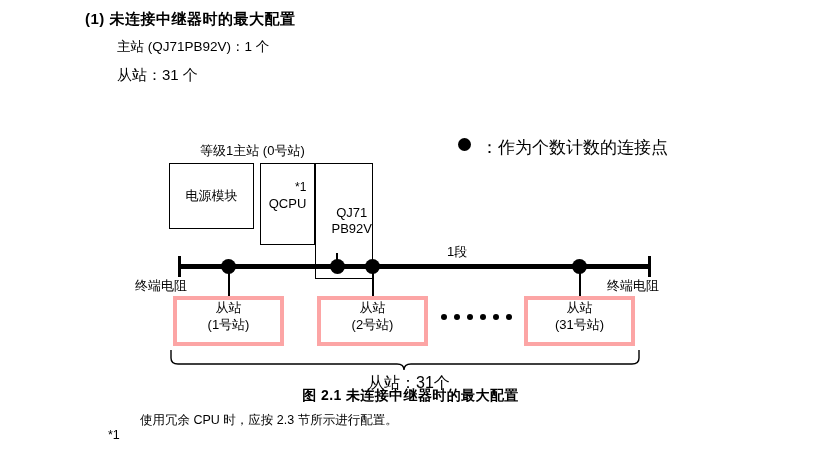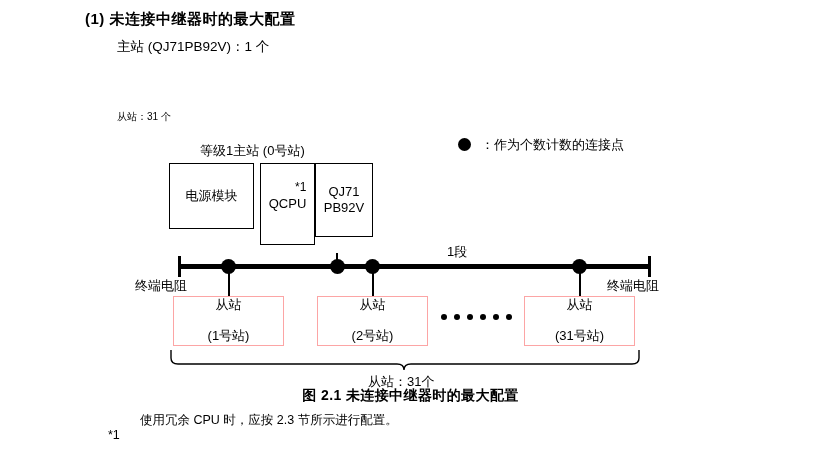--- a/index.html
+++ b/index.html
@@ -26,37 +26,36 @@
     letter-spacing: 0.5px;
   }
   #sub1 {
     left: 117px;
     top: 38px;
     font-size: 13.5px;
   }
   #sub2 {
     left: 117px;
     top: 66px;
-    font-size: 10px;
-    margin-top: 44px;
+    font-size: 15px;
   }
 
   
   #legend-dot {
     left: 458px;
     top: 138px;
     width: 13px;
     height: 13px;
     border-radius: 50%;
     background: #000;
   }
   #legend-text {
     left: 481px;
     top: 136px;
-    font-size: 13px;
+    font-size: 17px;
     white-space: nowrap;
   }
 
   
   #master-label {
     left: 200px;
     top: 136px;
     font-size: 13px;
     white-space: nowrap;
     margin-top: 6px;
@@ -69,21 +68,21 @@
     box-sizing: border-box;
     display: flex;
     align-items: center;
     justify-content: center;
     text-align: center;
     font-size: 13px;
     line-height: 1.25;
   }
   #unit-power { left: 169px;  top: 163px; width: 85px;  height: 66px; text-align: center; }
   #unit-qcpu  { left: 260px;  top: 163px; width: 55px;  height: 82px; }
-  #unit-pb92v { left: 315px;  top: 163px; width: 58px;  height: 74px; }
+  #unit-pb92v { left: 315px;  top: 163px; width: 58px;  height: 116px; justify-content: flex-end; }
 
   #star-note {
     left: 295px;
     top: 180px;
     font-size: 12px;
   }
 
   
   #trunk {
     left: 178px;
@@ -139,28 +138,28 @@
     width: 2px;
     height: 30px;
     background: #000;
   }
   #drop-s1 { left: 228px; top: 266px; }
   #drop-s2 { left: 372px; top: 266px; }
   #drop-s3 { left: 579px; top: 266px; }
 
   
   .slave {
-    border: 1px solid #fca5a5;
+    border: 4px solid #fca5a5;
     background: #fff;
     box-sizing: border-box;
     height: 50px;
     display: flex;
     flex-direction: column;
     align-items: center;
-    justify-content: space-between;
+    justify-content: flex-start;
     font-size: 13px;
     line-height: 1.3;
     text-align: center;
   }
   #slave-1 { left: 173px; top: 296px; width: 111px; }
   #slave-2 { left: 317px; top: 296px; width: 111px; }
   #slave-3 { left: 524px; top: 296px; width: 111px; }
 
   
   #ellipsis {
@@ -180,21 +179,21 @@
   
   #brace {
     left: 170px;
     top: 349px;
     width: 470px;
     height: 22px;
   }
   #brace-label {
     left: 368px;
     top: 373px;
-    font-size: 13px;
+    font-size: 16px;
     white-space: nowrap;
   }
 
   
   #caption {
     left: 0;
     top: 387px;
     width: 821px;
     text-align: center;
     font-size: 14px;

